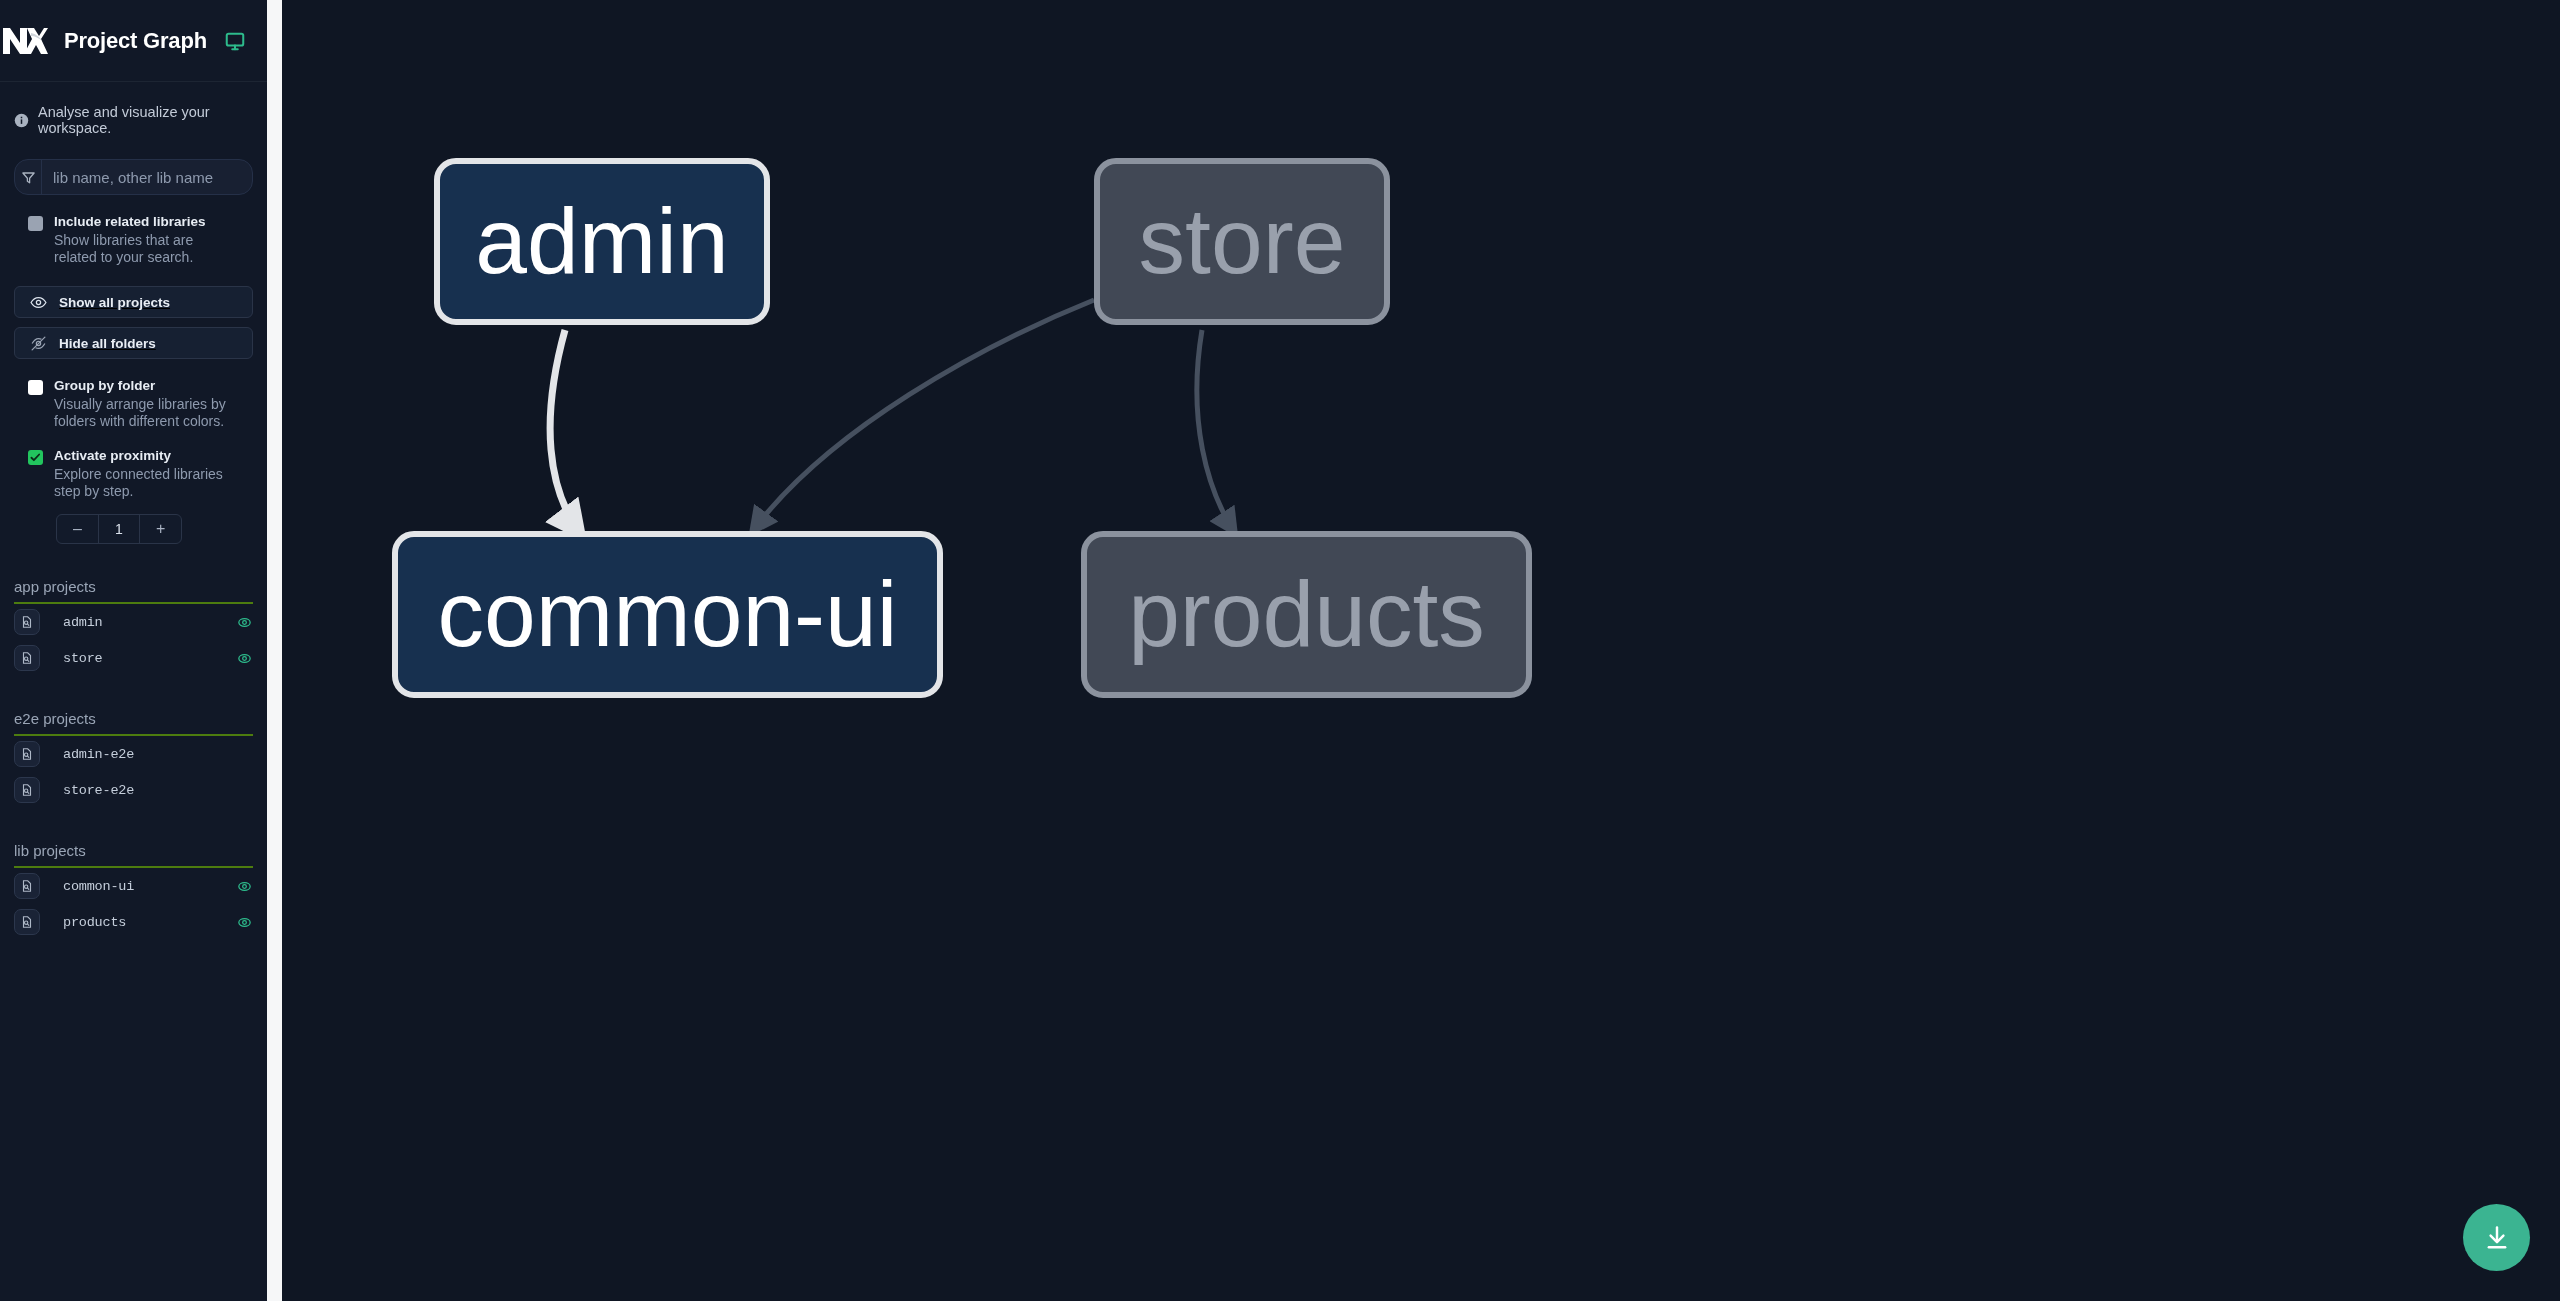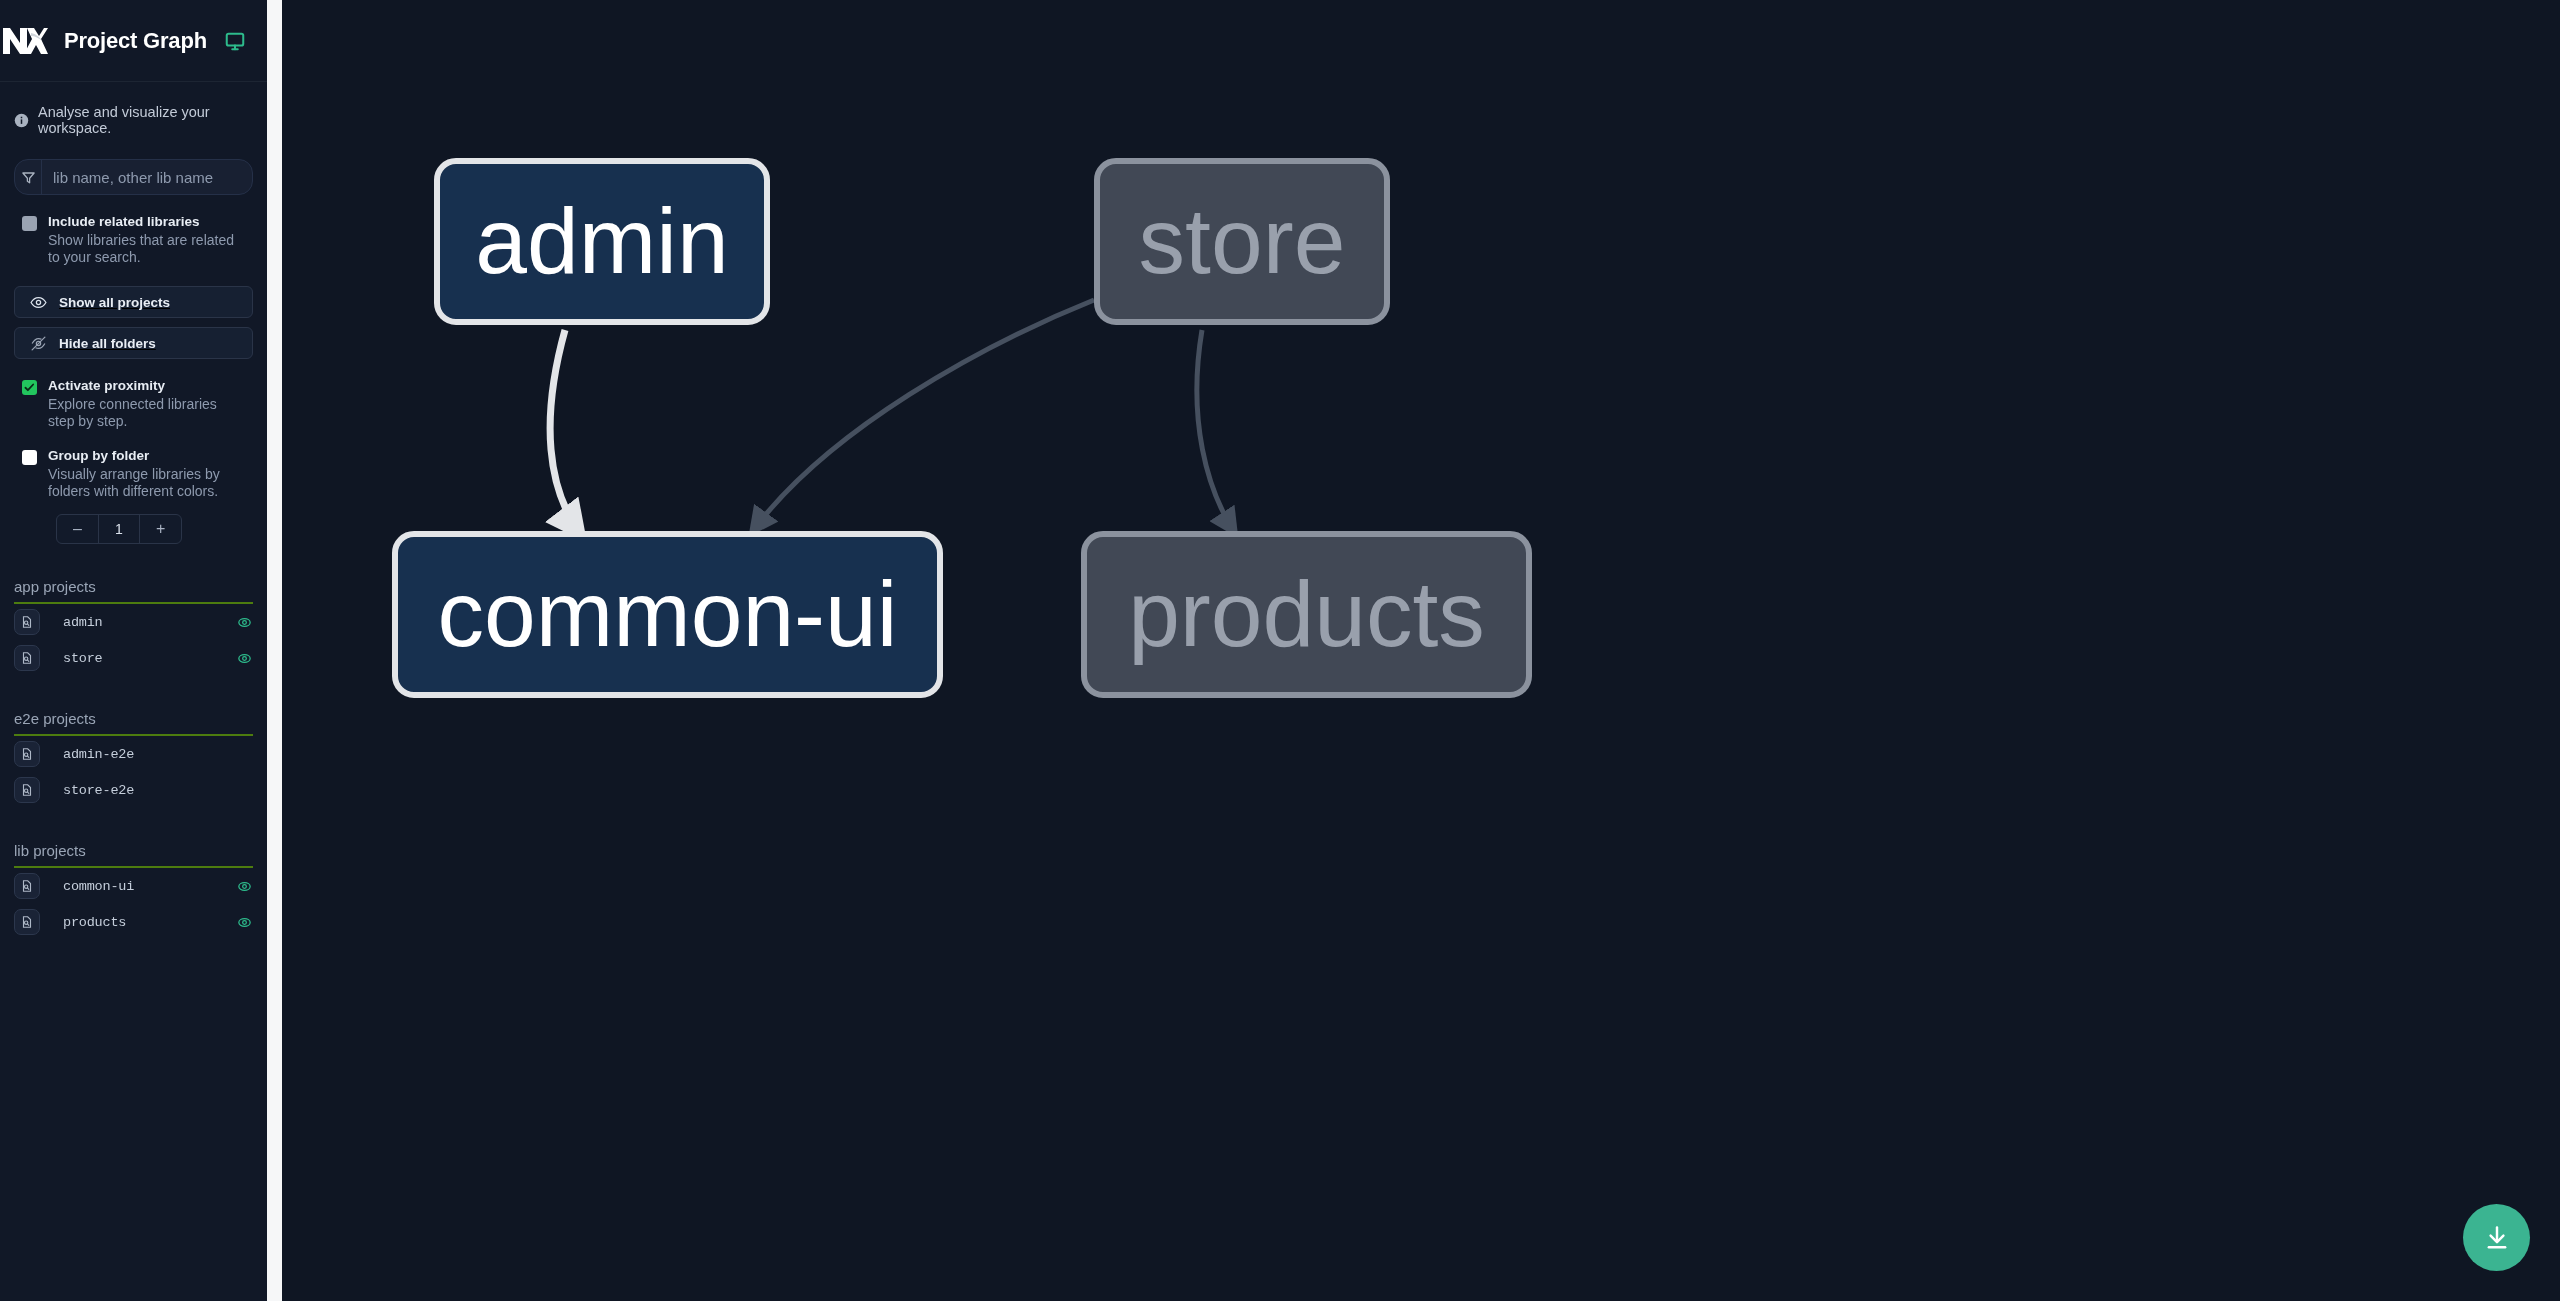--- a/index.html
+++ b/index.html
@@ -54,21 +54,21 @@
   .filter-icon { width: 15px; height: 15px; }
   .search-input {
     flex: 1; height: 100%;
     background: transparent; border: 0; outline: 0;
     color: #cfd7e3; font-size: 15px;
     font-family: "Liberation Sans", sans-serif;
     padding-left: 11px;
   }
   .search-input::placeholder { color: #8e9aae; }
 
-  .opt-row { display: flex; padding: 0 22px; margin-top: 19px; }
+  .opt-row { display: flex; padding: 0 28px; margin-top: 19px; }
   .opt-box {
     width: 15px; height: 15px; border-radius: 3px; flex: 0 0 15px;
     margin-top: 2px;
   }
   .cb-gray { background: #9aa3b2; }
   .cb-white { background: #ffffff; }
   .cb-green { background: #22C55E; display:flex; align-items:center; justify-content:center; }
   .opt-texts { margin-left: 11px; }
   .opt-label { color: #e8edf4; font-size: 13.5px; font-weight: 700; line-height: 15px; }
   .opt-desc { color: #8e9aae; font-size: 14px; line-height: 16.5px; margin-top: 3px; max-width: 205px; }
@@ -234,36 +234,36 @@
             <path d="M3 12s4-7 9-7c1.6 0 3 .4 4.2 1.1M21 12s-4 7-9 7c-1.5 0-2.9-.4-4.1-1"></path>
             <circle cx="12" cy="12" r="3"></circle>
             <line x1="3" y1="21" x2="21" y2="3" stroke-linecap="round"></line>
           </svg>
         </span>
         <span>Hide all folders</span>
       </button>
     </div>
 
     <div class="opt-row">
+      <span class="opt-box cb-white"></span>
+      <span class="opt-texts">
+        <span class="opt-label" style="display:block">Group by folder</span>
+        <span class="opt-desc" style="display:block">Visually arrange libraries by folders with different colors.</span>
+      </span>
+    </div>
+
+    <div class="opt-row">
       <span class="opt-box cb-green">
         <svg viewBox="0 0 16 16" width="13" height="13">
           <path d="M3 8.3l3 3 6.5-7" fill="none" stroke="#0b2a18" stroke-width="2.2" stroke-linecap="round" stroke-linejoin="round"></path>
         </svg>
       </span>
       <span class="opt-texts">
         <span class="opt-label" style="display:block">Activate proximity</span>
         <span class="opt-desc" style="display:block">Explore connected libraries step by step.</span>
-      </span>
-    </div>
-
-    <div class="opt-row">
-      <span class="opt-box cb-white"></span>
-      <span class="opt-texts">
-        <span class="opt-label" style="display:block">Group by folder</span>
-        <span class="opt-desc" style="display:block">Visually arrange libraries by folders with different colors.</span>
       </span>
     </div>
 
     <div class="prox-stepper">
       <button class="prox-btn">–</button>
       <span class="prox-btn mid">1</span>
       <button class="prox-btn">+</button>
     </div>
 
     <div class="plist">

